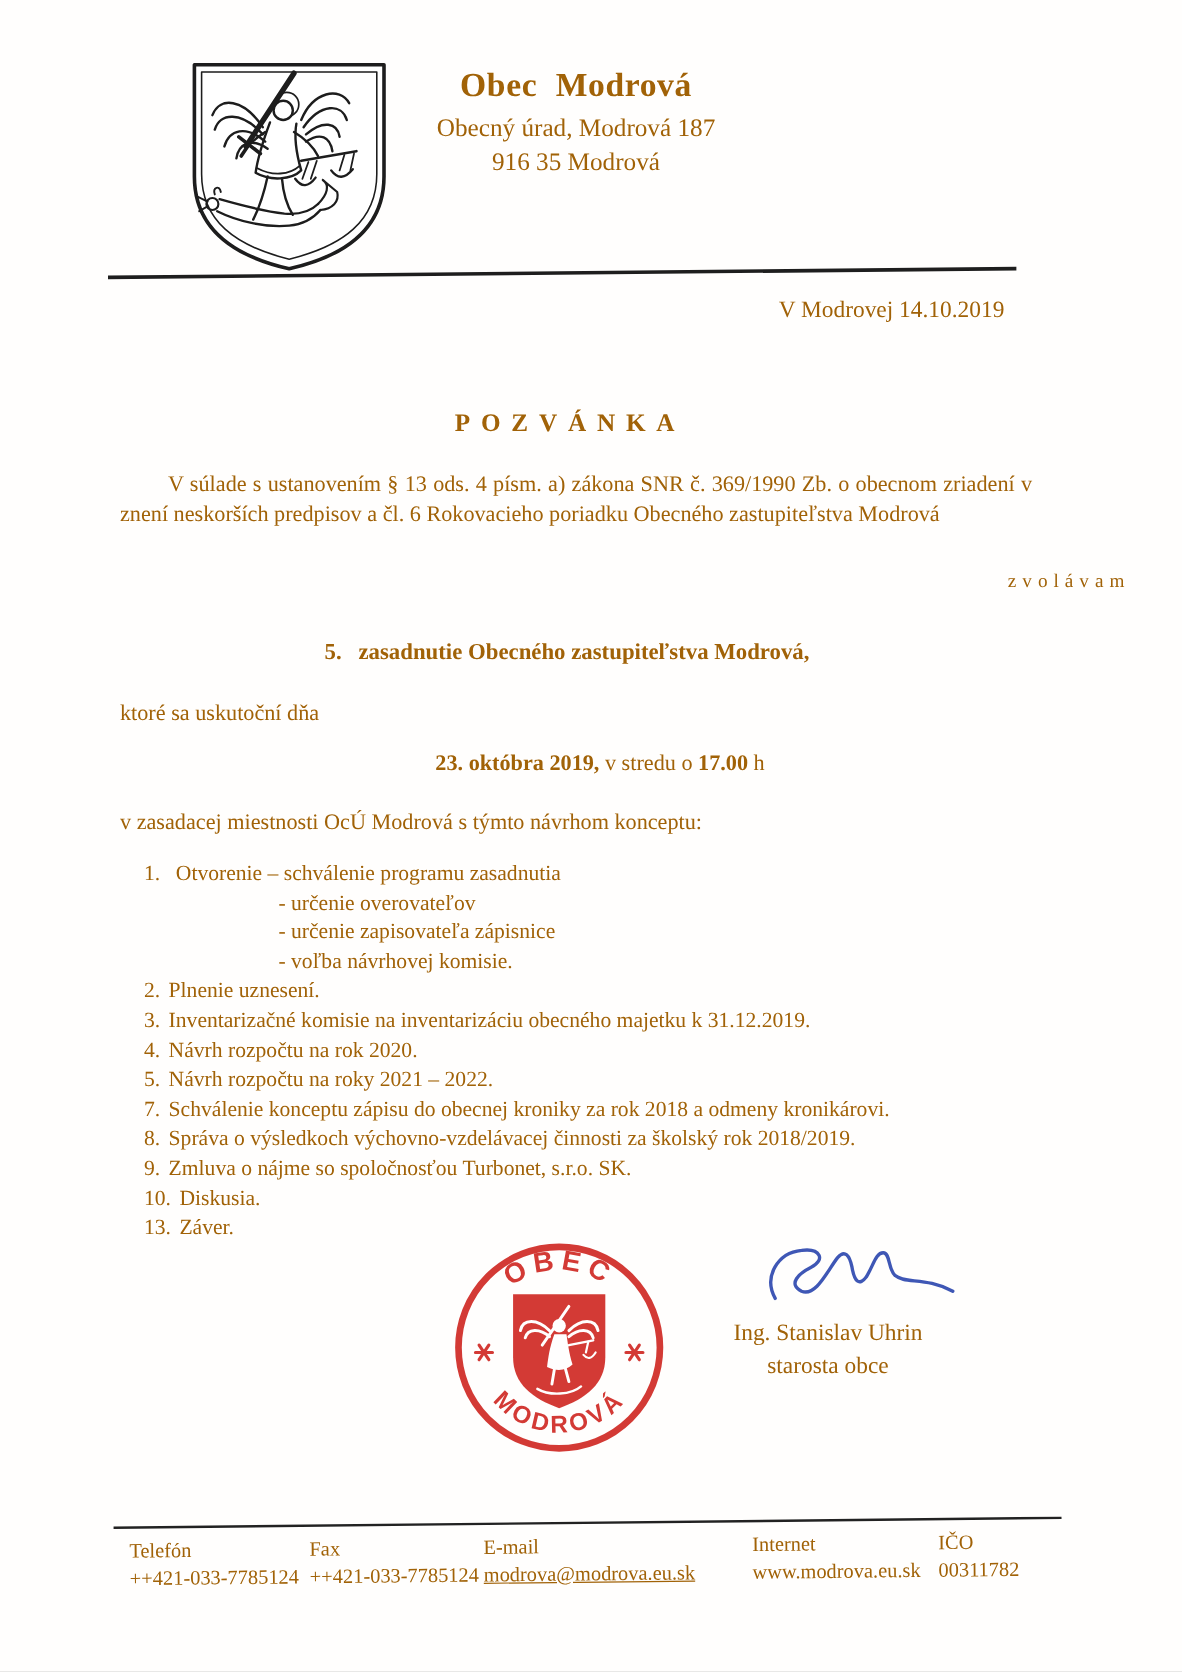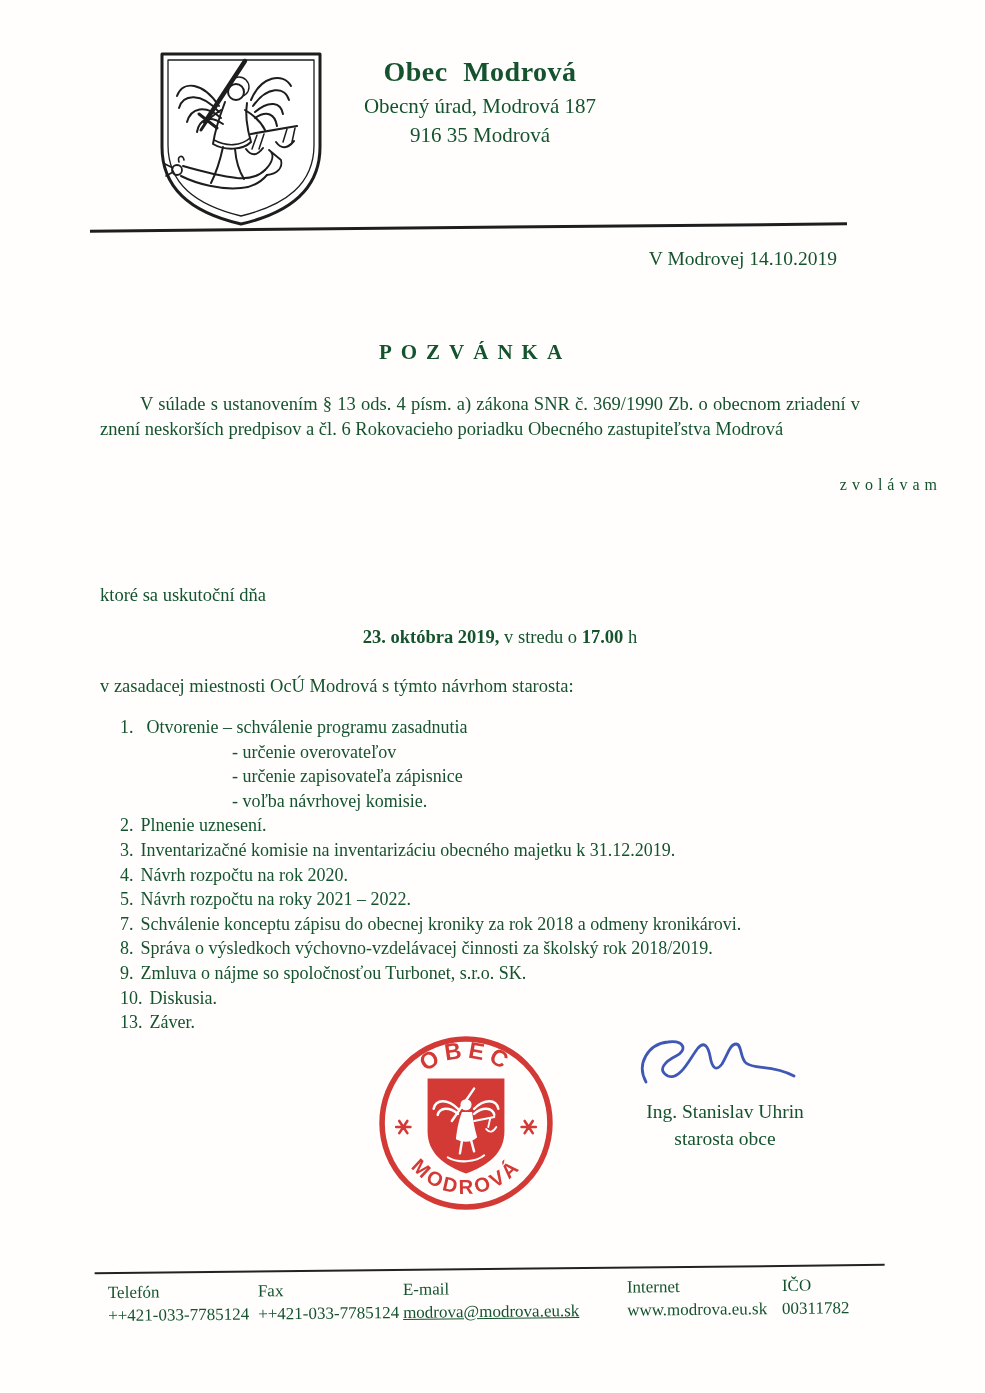--- a/index.html
+++ b/index.html
@@ -2,21 +2,21 @@
 <html><head>
 <meta charset="utf-8">
 <style>
   html,body{margin:0;padding:0;background:#d8d8d8;}
   .page{
     position:relative;
     width:985px;height:1393px;
     margin:0 auto;
     background:#fffefd;
     font-family:"Liberation Serif","DejaVu Serif",serif;
-    color:#14532d;
+    color:#a16207;
     overflow:hidden;
   }
   
   .coat{position:absolute;left:157px;top:50px;width:168px;height:178px;}
   .header-text{position:absolute;left:280px;top:56px;width:400px;text-align:center;}
   .org-name{font-size:28px;font-weight:bold;letter-spacing:.5px;word-spacing:8px;margin-bottom:4px;}
   .addr{font-size:21px;line-height:29px;}
   .header-rule{position:absolute;left:90px;top:226px;width:757px;border-top:3px solid #1e1e1e;transform:rotate(-0.55deg);}
   .date-line{position:absolute;top:248px;right:148px;font-size:19.5px;}
   
@@ -30,21 +30,21 @@
   .b{font-weight:bold;}
   .where{position:absolute;left:100px;top:676px;font-size:18.5px;}
   
   .program{position:absolute;left:120px;top:715px;width:770px;font-size:18px;line-height:24.6px;}
   .prog-row .num{display:inline-block;min-width:0;margin-right:7px;}
   .prog-row.first .num{margin-right:13px;}
   .prog-sub{padding-left:112px;}
   
   .stamp{position:absolute;left:377px;top:1034px;width:178px;height:178px;opacity:.93;}
   .signature{position:absolute;left:628px;top:1030px;width:185px;height:70px;}
-  .signatory{position:absolute;left:615px;top:1098px;width:220px;text-align:center;font-size:19.5px;line-height:27px;}
+  .signatory{position:absolute;left:580px;top:1098px;width:220px;text-align:center;font-size:19.5px;line-height:27px;}
   
   .footer{position:absolute;left:95px;top:1268px;width:790px;height:70px;border-top:2.5px solid #222;transform:rotate(-0.6deg);}
   .fcol{position:absolute;top:7px;font-size:17px;line-height:23px;}
   .fcol .flabel{display:block;}
   .fcol .fvalue{display:block;}
   .fcol:nth-child(1){left:13px;}
   .fcol:nth-child(2){left:163px;}
   .fcol:nth-child(3){left:308px;}
   .fcol:nth-child(4){left:532px;}
   .fcol:nth-child(5){left:687px;}
@@ -106,28 +106,31 @@
   <div class="header-rule"></div>
 
   <div class="date-line">V Modrovej 14.10.2019</div>
 
   <div class="doc-title">POZVÁNKA</div>
 
   <div class="intro">V súlade s ustanovením § 13 ods. 4 písm. a) zákona SNR č. 369/1990 Zb. o obecnom zriadení v znení neskorších predpisov a čl. 6 Rokovacieho poriadku Obecného zastupiteľstva Modrová</div>
 
   <div class="convoke">zvolávam</div>
 
+  <div class="session">
+    <span class="num">5.</span><span>zasadnutie Obecného zastupiteľstva Modrová,</span>
+  </div>
 
   <div class="when-intro">ktoré sa uskutoční dňa</div>
 
   <div class="datetime">
     <span class="b">23. októbra 2019,</span><span> v stredu o </span><span class="b">17.00</span><span> h</span>
   </div>
 
-  <div class="where">v zasadacej miestnosti OcÚ Modrová s týmto návrhom starosta:</div>
+  <div class="where">v zasadacej miestnosti OcÚ Modrová s týmto návrhom konceptu:</div>
 
   <div class="program">
     <div class="prog-row first">
       <span class="num">1.</span><span>Otvorenie – schválenie programu zasadnutia</span>
     </div>
     <div class="prog-sub">- určenie overovateľov</div>
     <div class="prog-sub">- určenie zapisovateľa zápisnice</div>
     <div class="prog-sub">- voľba návrhovej komisie.</div>
     <div class="prog-row">
       <span class="num">2.</span><span>Plnenie uznesení.</span>

